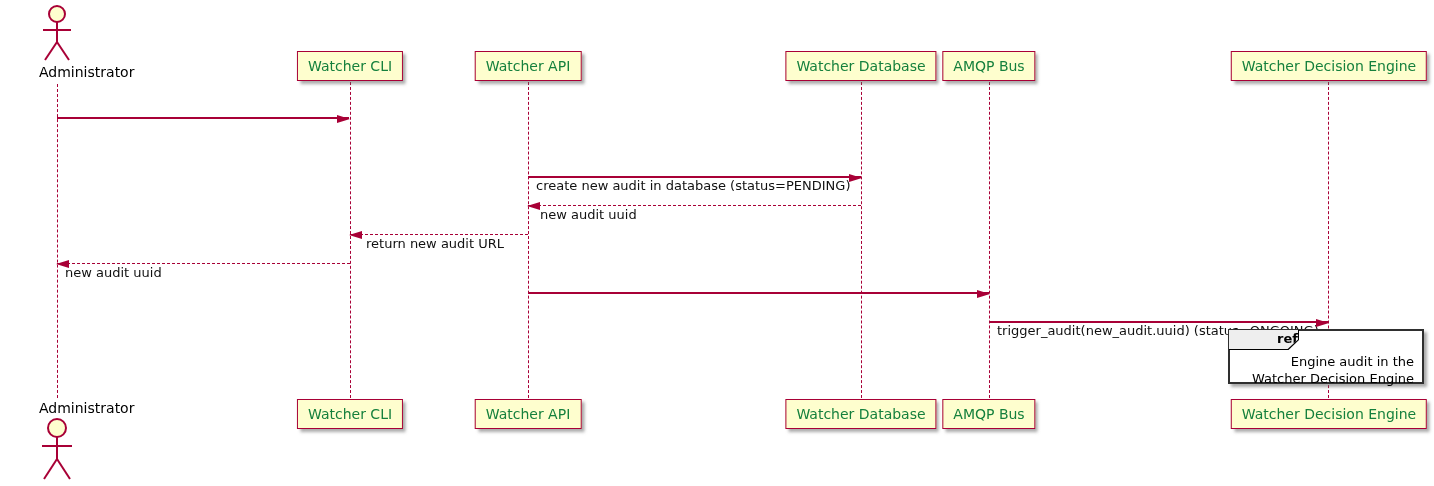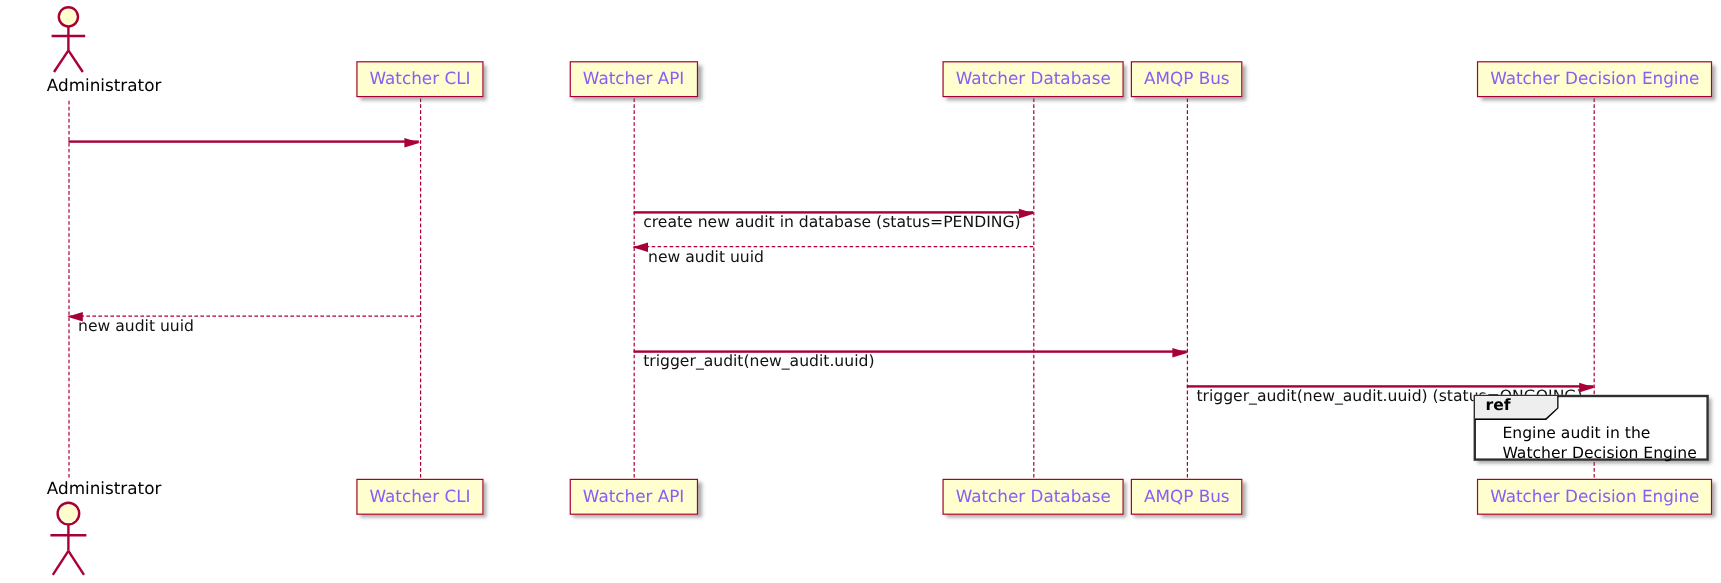--- a/index.html
+++ b/index.html
@@ -11,21 +11,21 @@
   }
   
   .lifeline {
     position:absolute; width:0; border-left:1px dashed #A80036; z-index:1;
   }
   
   .participant {
     position:absolute; transform:translateX(-50%);
     background:#FEFECE; border:1.6px solid #A80036;
     box-shadow:3px 3px 3px rgba(100,100,100,0.55);
-    font-size:14px; line-height:16px; color:#8b5cf6;
+    font-size:14px; line-height:16px; color:#15803d;
     padding:6px 10px; white-space:nowrap; z-index:2; text-align:left;
   }
   
   .actor { position:absolute; z-index:2; text-align:center; }
   .actor-label { font-size:14px; color:#000; white-space:nowrap;margin-left:32px; }
   .actor svg { display:block; margin:0 auto; }
   
   .msg { position:absolute; z-index:2; }
   .msg-line { position:absolute; left:0; right:0; top:0; height:0; }
   .msg-line.solid  { border-top:2px solid #A80036; }
@@ -101,43 +101,48 @@
       </div>
   </div>
 
   <div class="msg" style="left:528px; top:205px; width:333px; height:22px;">
     <span class="msg-label" style="left:12px;">new audit uuid</span>
     <div class="msg-line dashed">
         <div class="msg-head left"></div>
       </div>
   </div>
 
+  <div class="msg" style="left:350px; top:234px; width:178px; height:22px;">
+    <span class="msg-label" style="left:16px;">return new audit URL</span>
+    <div class="msg-line dashed">
+        <div class="msg-head left"></div>
+      </div>
+  </div>
 
   <div class="msg" style="left:57px; top:263px; width:293px; height:22px;">
     <span class="msg-label">new audit uuid</span>
     <div class="msg-line dashed">
         <div class="msg-head left"></div>
       </div>
   </div>
 
   <div class="msg" style="left:528px; top:292px; width:461px; height:22px;">
-    <span class="msg-label">trigger_audit(new_audit.uuid)</span>
     <div class="msg-line solid">
         <div class="msg-head right"></div>
       </div>
   </div>
 
   <div class="msg" style="left:989px; top:321px; width:339px; height:22px;">
     <span class="msg-label">trigger_audit(new_audit.uuid) (status=ONGOING)</span>
     <div class="msg-line solid">
         <div class="msg-head right"></div>
       </div>
   </div>
 
-  <div class="ref-box" style="left:1228px; top:329px; width:196px; height:55px;">
+  <div class="ref-box" style="left:1228px; top:329px; width:196px; height:55px;text-align:right;">
     <div class="ref-tag">
       <div class="ref-tag-inner">ref</div>
     </div>
     <div class="ref-body">
       <div>Engine audit in the</div>
       <div>Watcher Decision Engine</div>
     </div>
   </div>
 
   <div class="participant" style="left:350px; top:399px;">Watcher CLI</div>

